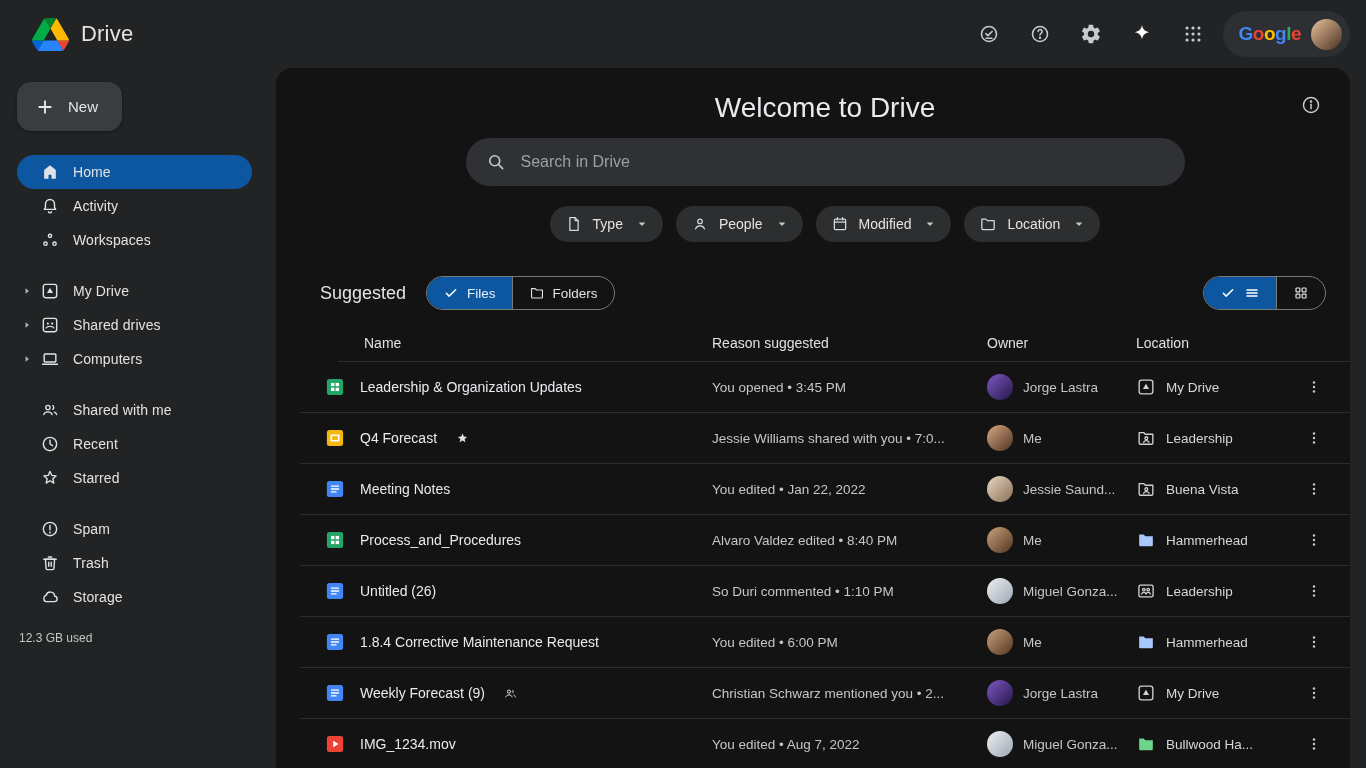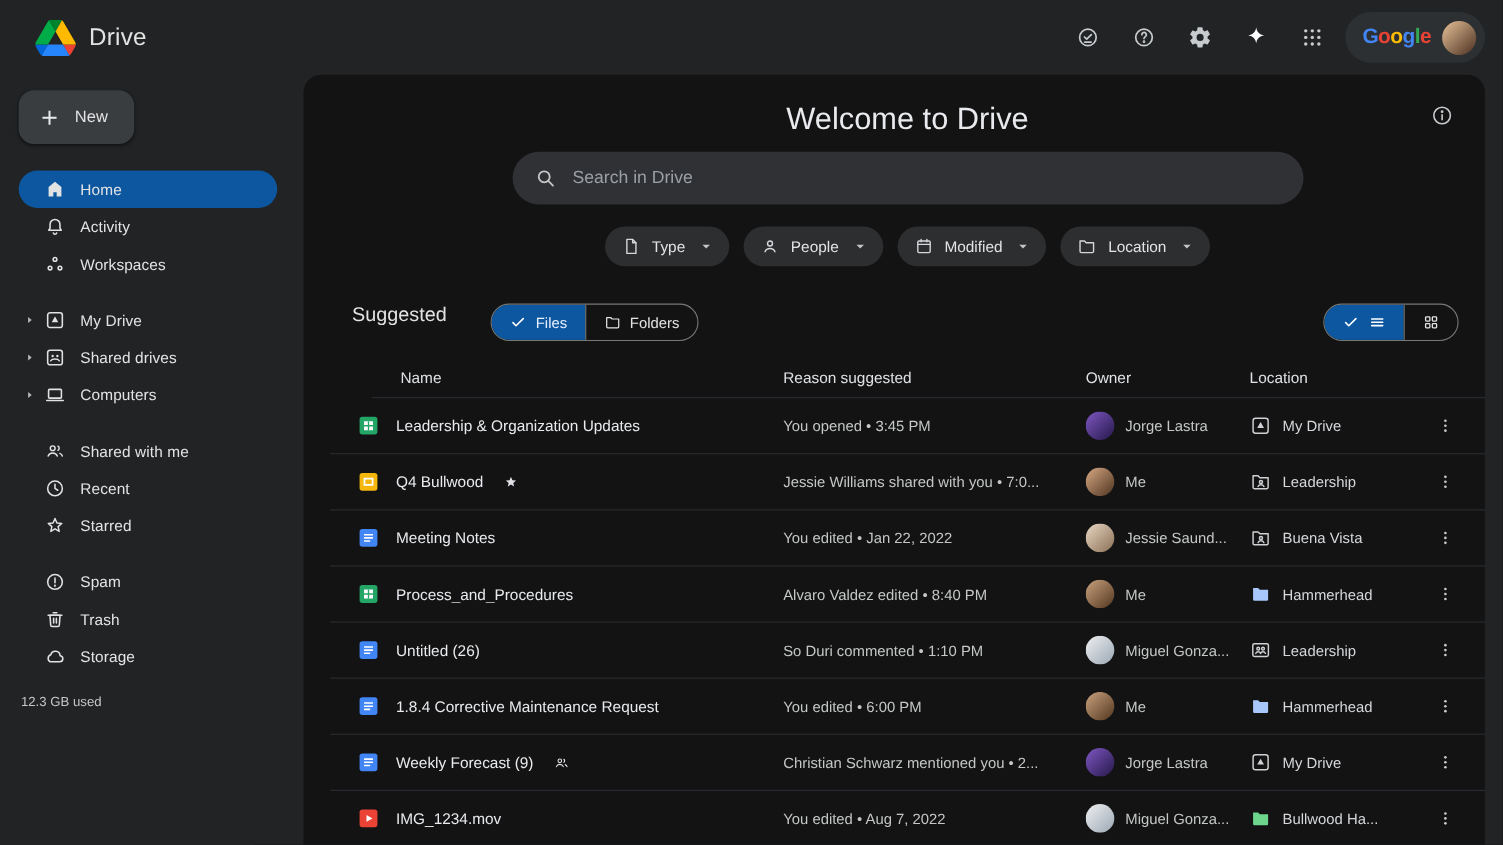--- a/index.html
+++ b/index.html
@@ -79,21 +79,21 @@
   .chip {
     height: 36px; border-radius: 18px; background: #2c2e30; border: none; color: #e3e3e3;
     display: flex; align-items: center; gap: 10px; padding: 0 12px 0 15px; font-size: 14px;
     font-family: inherit; cursor: pointer;
   }
   .chip .c-ic { width: 18px; height: 18px; color: #d5d7da; }
   .chip .caret { width: 18px; height: 18px; color: #c4c7c5; }
 
   .sugg-row {
     margin-top: 34px; height: 34px; padding: 0 24px 0 20px;
-    display: flex; align-items: flex-start; gap: 20px;
+    display: flex; align-items: center;
   }
   .sugg-label { font-size: 18px; color: #e3e3e3; }
   .seg {
     display: flex; height: 34px; border: 1px solid #767976; border-radius: 17px; overflow: hidden;
     margin-left: 20px;
   }
   .seg.view { margin-left: auto; }
   .seg-btn {
     border: none; background: transparent; display: flex; align-items: center; gap: 8px;
     padding: 0 16px; color: #e3e3e3; font-size: 13.5px; font-weight: 500; font-family: inherit; cursor: pointer;
@@ -567,21 +567,21 @@
       </div>
     </div>
       <div class="trow">
       <div class="cell name-cell">
         <span class="ficon">
             <svg viewBox="0 0 20 20">
               <rect x="1" y="1" width="18" height="18" rx="2.8" fill="#F5B70C"></rect>
               <path d="M5 6h10v8H5zm1.8 1.8v4.4h6.4V7.8z" fill="#fff" fill-rule="evenodd"></path>
             </svg>
           </span>
-        <span class="fname">Q4 Bullwood</span>
+        <span class="fname">Q4 Forecast</span>
         <span class="inline-ic">
             <svg viewBox="0 0 24 24">
               <path d="M12 4l2.1 4.9 5.3.5-4 3.5 1.2 5.2L12 15.3l-4.6 2.8 1.2-5.2-4-3.5 5.3-.5z" fill="currentColor"></path>
             </svg>
           </span>
 
       </div>
       <div class="cell reason-cell">Jessie Williams shared with you • 7:0...</div>
       <div class="cell owner-cell">
         <span class="avatar sm" style="background:linear-gradient(135deg, #d7a984, #4e3320)"></span>

